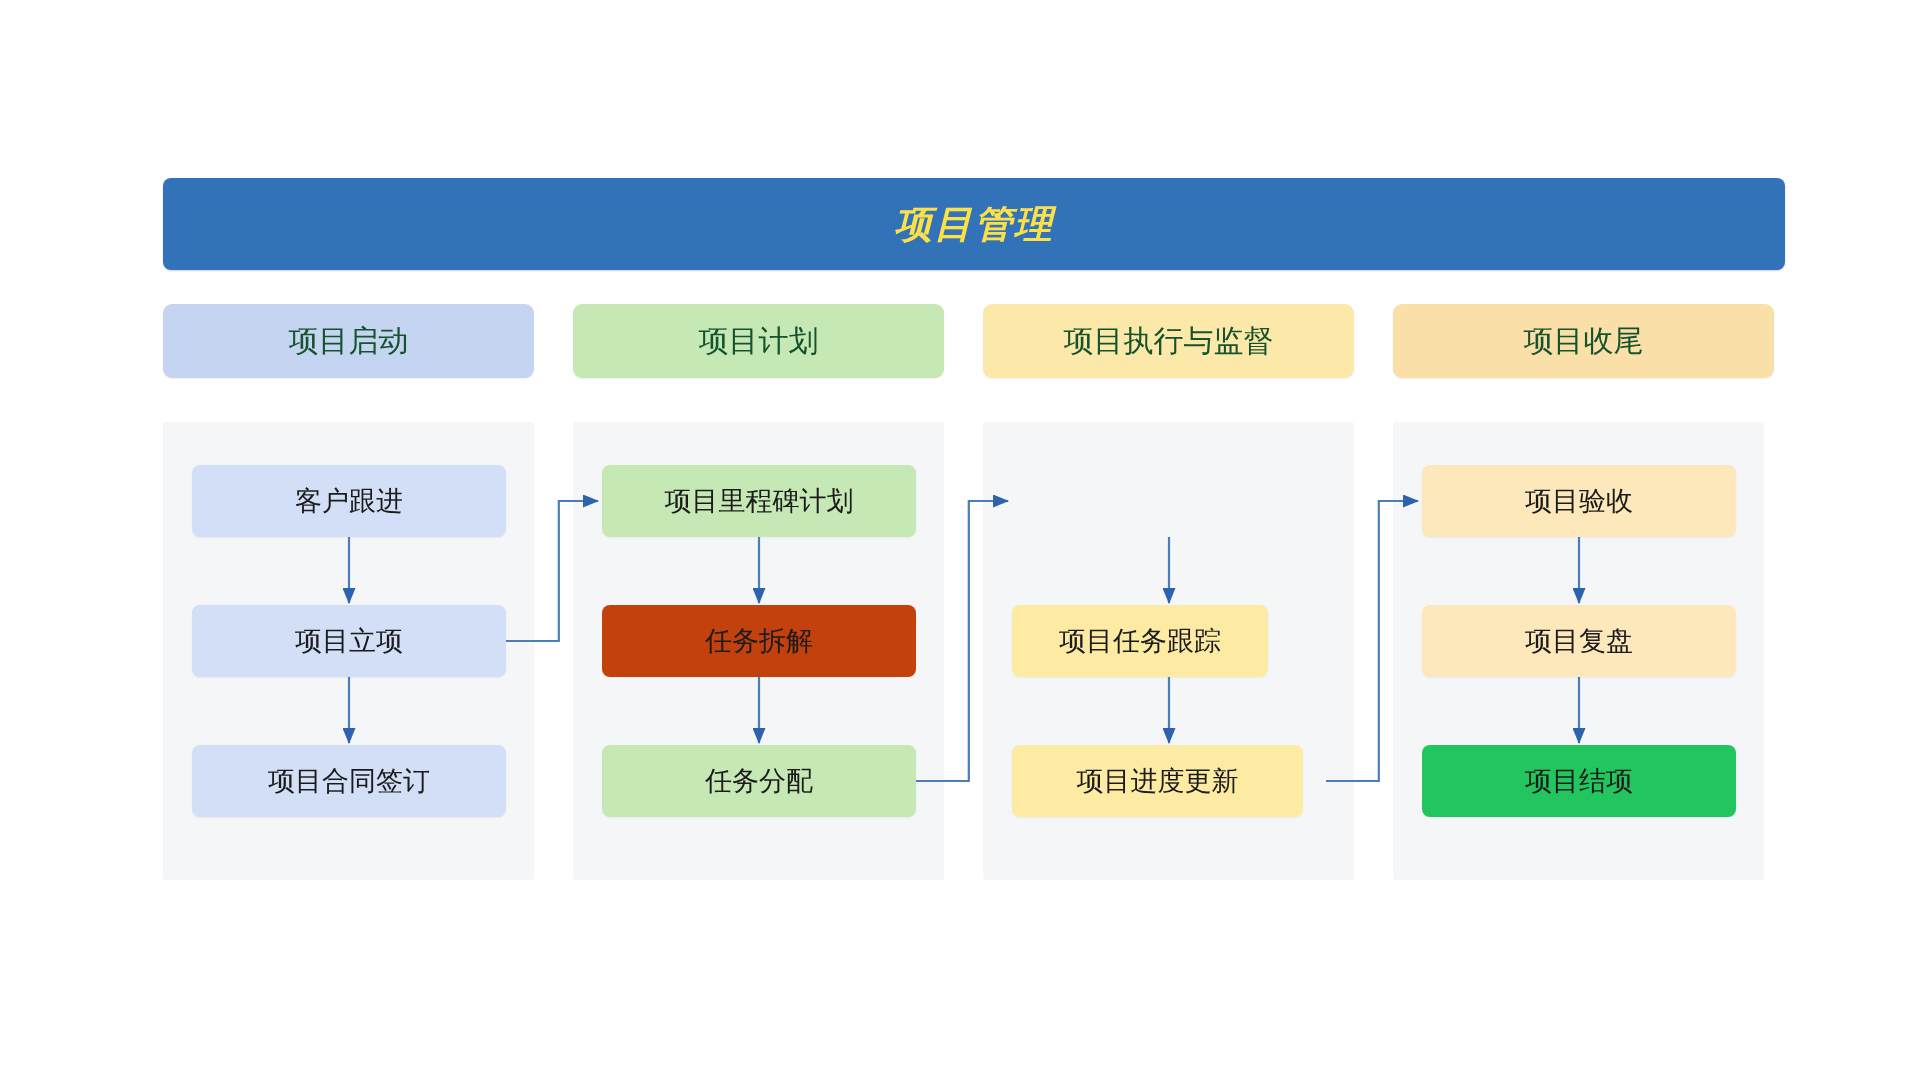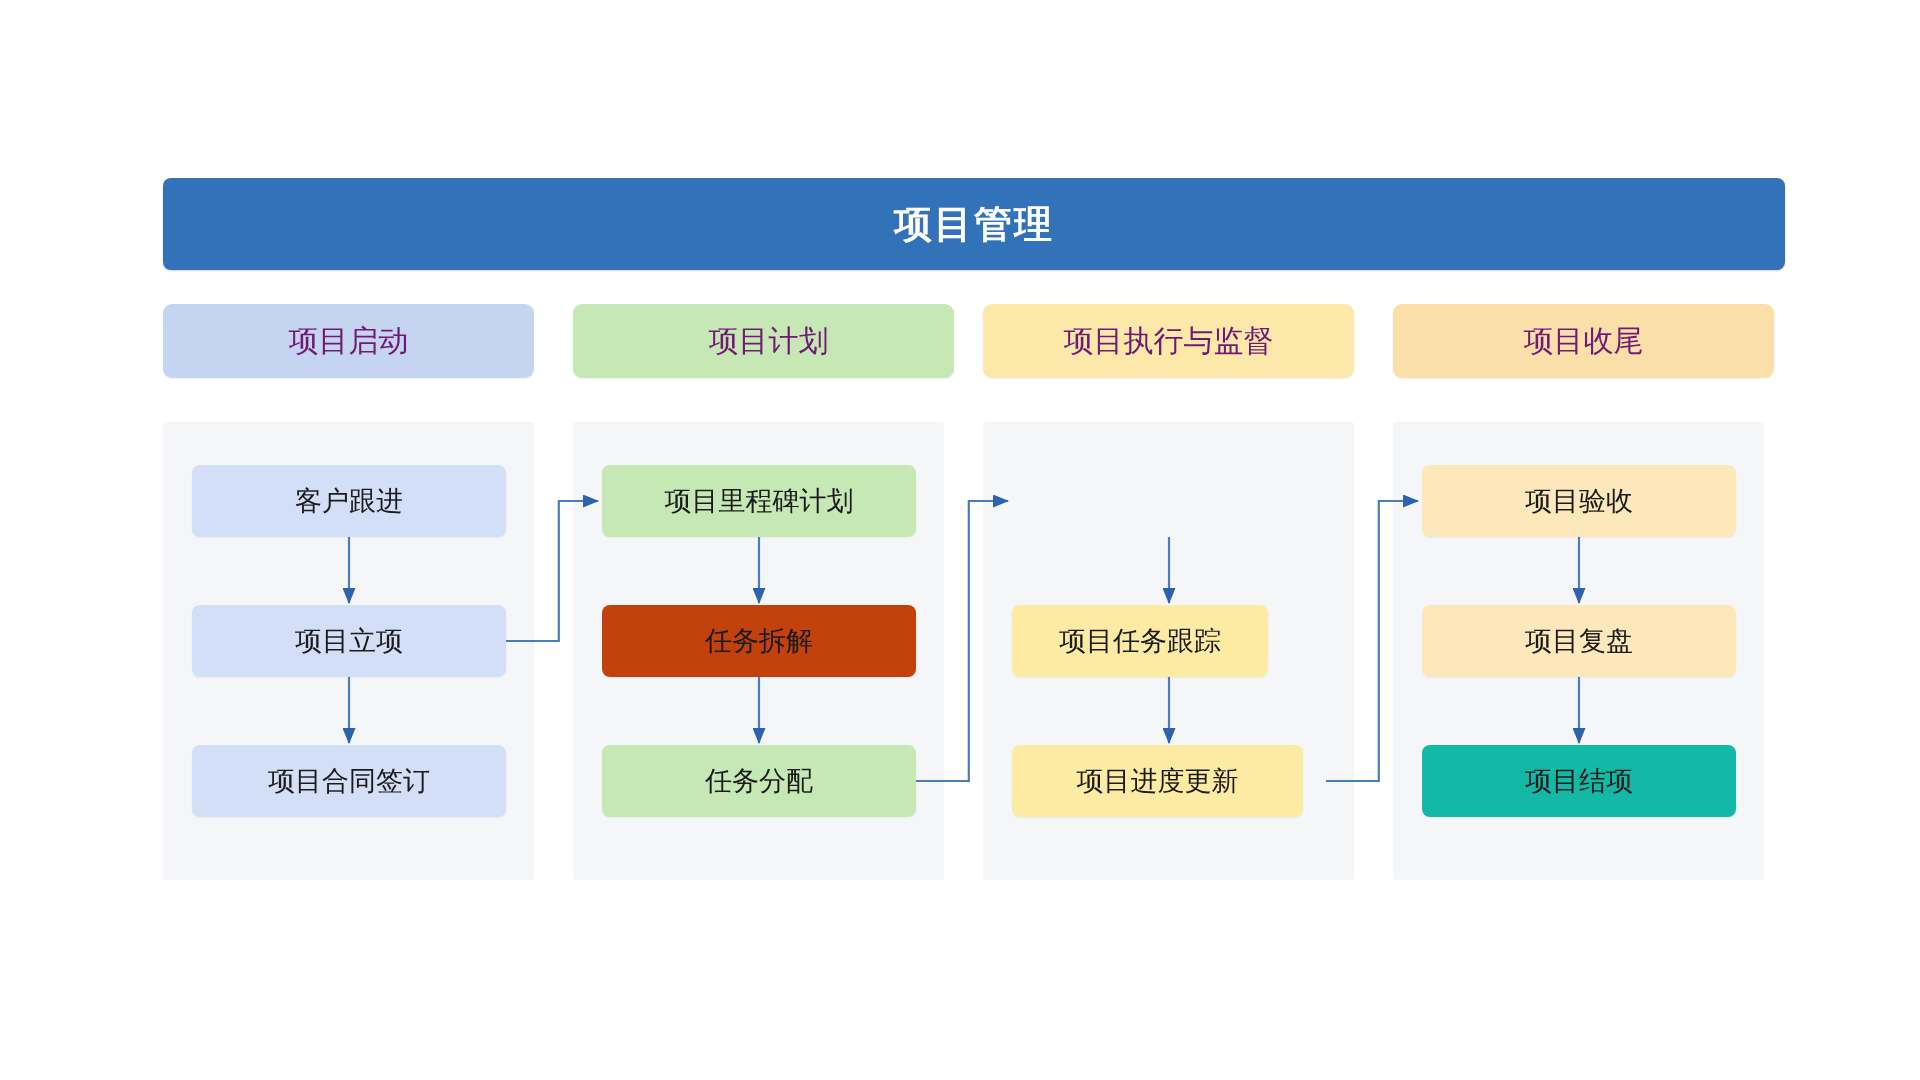--- a/index.html
+++ b/index.html
@@ -51,21 +51,21 @@
     top: 304px;
     height: 74px;
     border-radius: 9px;
     display: flex;
     align-items: center;
     justify-content: center;
     box-shadow: 0 1px 2px rgba(0,0,0,0.06);
   }
   .phase-header .phase-label {
     font-size: 30px;
-    color: #701a75;
+    color: #14532d;
     line-height: 1;
   }
 
   
   .column-panel {
     position: absolute;
     top: 422px;
     height: 458px;
     background: #f5f6f7;
     border-radius: 3px;
@@ -96,27 +96,27 @@
     height: 1080px;
     pointer-events: none;
   }
 </style>
 </head>
 <body style="background: rgb(255, 255, 255);">
 
 <div id="canvas">
 
   <div class="title-bar" style="background: rgb(50, 114, 184);">
-    <span class="title-text" style="color: #ffffff;">项目管理</span>
+    <span class="title-text" style="color: #fde047; font-style: italic;">项目管理</span>
   </div>
 
   <div class="phase-header" id="hdr0" style="left: 163px; width: 371px; background: rgb(197, 212, 240);">
     <span class="phase-label">项目启动</span>
   </div>
-  <div class="phase-header" id="hdr1" style="left: 573px; width: 371px; background: rgb(198, 232, 181); padding-left: 10px;">
+  <div class="phase-header" id="hdr1" style="left: 573px; width: 371px; background: rgb(198, 232, 181);">
     <span class="phase-label">项目计划</span>
   </div>
   <div class="phase-header" id="hdr2" style="left: 983px; width: 371px; background: rgb(252, 232, 168);">
     <span class="phase-label">项目执行与监督</span>
   </div>
   <div class="phase-header" id="hdr3" style="left: 1393px; width: 381px; background: rgb(251, 223, 168);">
     <span class="phase-label">项目收尾</span>
   </div>
 
   <div class="column-panel" id="pnl0" style="left: 163px; width: 371px; background: rgb(245, 246, 247);"></div>
@@ -150,21 +150,21 @@
   <div class="node" id="n2-2" style="left: 1012px; top: 745px; width: 291px; background: rgb(253, 235, 163);">
     <span class="node-label">项目进度更新</span>
   </div>
 
   <div class="node" id="n3-0" style="left: 1422px; top: 465px; width: 314px; background: rgb(253, 232, 187);">
     <span class="node-label">项目验收</span>
   </div>
   <div class="node" id="n3-1" style="left: 1422px; top: 605px; width: 314px; background: rgb(253, 232, 187);">
     <span class="node-label">项目复盘</span>
   </div>
-  <div class="node" id="n3-2" style="left: 1422px; top: 745px; width: 314px; background: #14b8a6;">
+  <div class="node" id="n3-2" style="left: 1422px; top: 745px; width: 314px; background: #22c55e;">
     <span class="node-label">项目结项</span>
   </div>
 
   <svg id="connectors" viewBox="0 0 1920 1080" xmlns="http://www.w3.org/2000/svg">
     <defs>
       <marker id="arrowhead" markerWidth="10" markerHeight="8" refX="9" refY="4" orient="auto" markerUnits="userSpaceOnUse">
         <path d="M0,0 L10,4 L0,8 z" fill="#3a6fb5"></path>
       </marker>
       <marker id="arrowhead-big" markerWidth="16" markerHeight="13" refX="15" refY="6.5" orient="auto" markerUnits="userSpaceOnUse">
         <path d="M0,0 L16,6.5 L0,13 z" fill="#2d62ad"></path>

